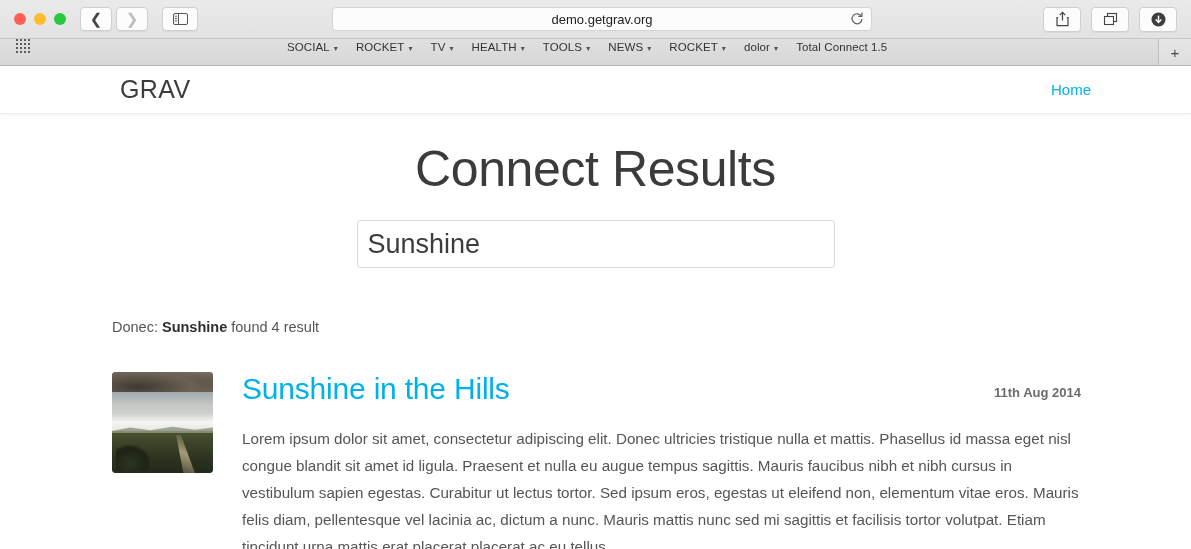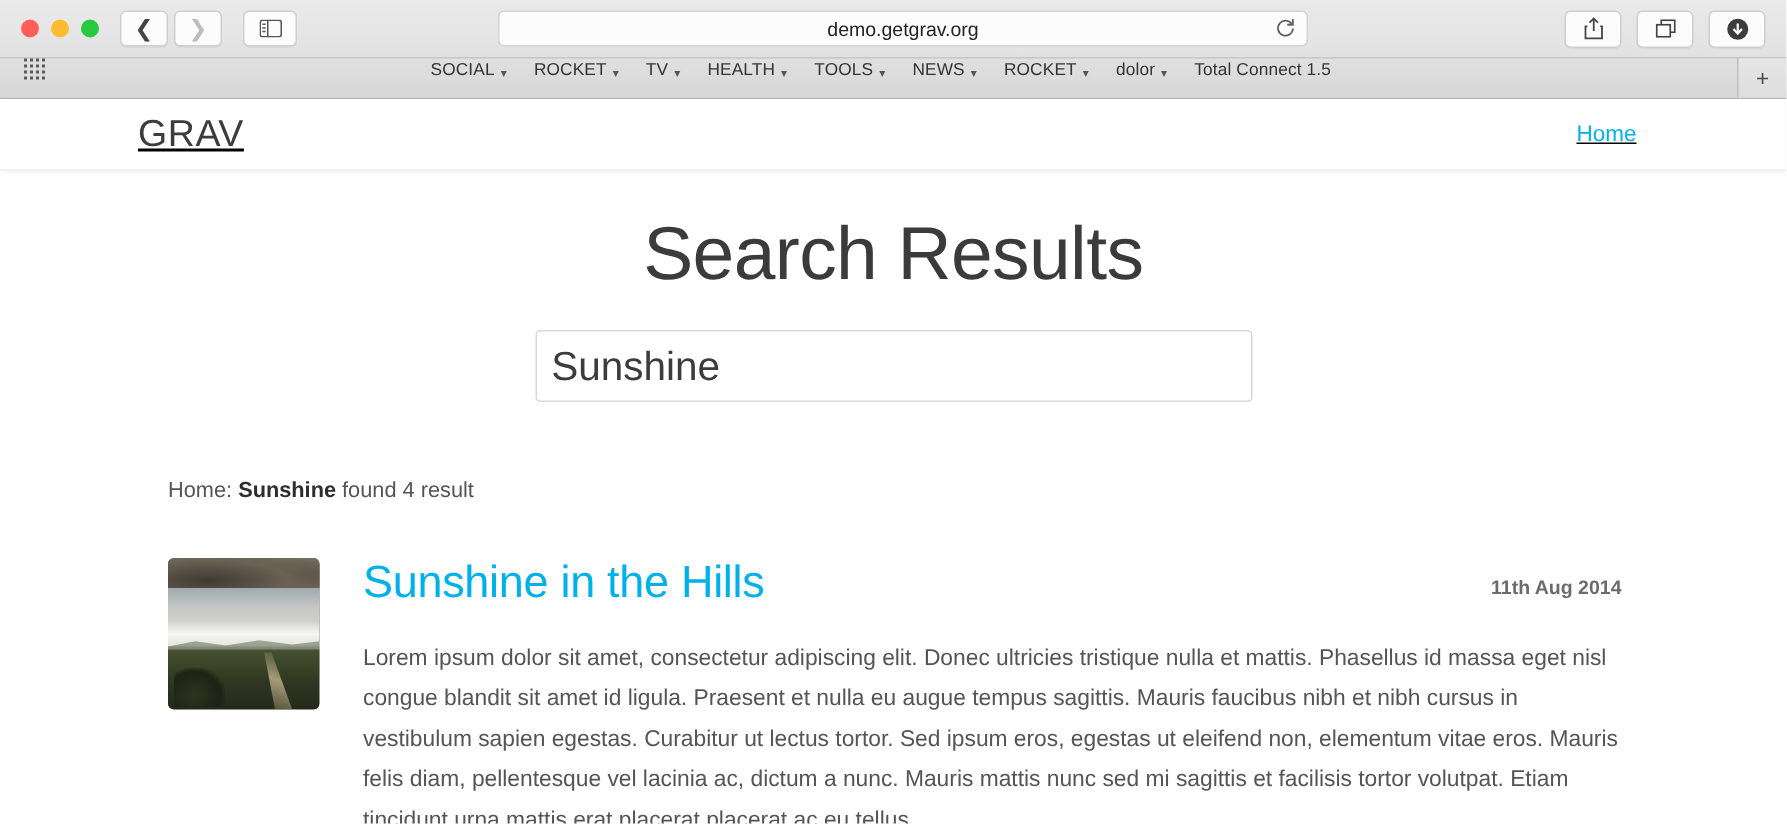--- a/index.html
+++ b/index.html
@@ -167,26 +167,25 @@
     color: #4a4a4a;
     background: linear-gradient(#e6e6e6, #dedede);
   }
 
   
   .site-header {
     height: 48px;
     background: #ffffff;
     display: flex;
     align-items: center;
-    padding: 0 0 0 92px;
+    padding: 0 0 0 120px;
     box-sizing: border-box;
     position: relative;
     border-bottom: 1px solid #ededed;
     box-shadow: 0 2px 4px rgba(0,0,0,0.035);
-    text-decoration: underline;
   }
   .brand {
     font-size: 25px;
     color: #3c3c3c;
     letter-spacing: 0.4px;
     font-weight: 400;
   }
   .site-nav {
     margin-left: auto;
     padding-right: 100px;
@@ -449,28 +448,28 @@
 
 <div class="site-header">
   <div class="brand">GRAV</div>
   <div class="site-nav">
     <a class="nav-link" href="#">Home</a>
   </div>
 </div>
 
 <div class="page">
 
-  <h1 class="page-title">Search Results</h1>
+  <h1 class="page-title">Connect Results</h1>
 
   <div class="search-wrap">
     <input class="search-input" type="text" value="Sunshine" style="">
   </div>
 
   <div class="query-line">
-    <span>Home:</span>
+    <span>Donec:</span>
     <b>Sunshine</b>
     <span>found 4 result</span>
   </div>
 
   <div class="result">
     <div class="thumb">
       <span class="sky"></span>
       <span class="cloud"></span>
       <span class="haze"></span>
       <span class="hill-far"></span>

